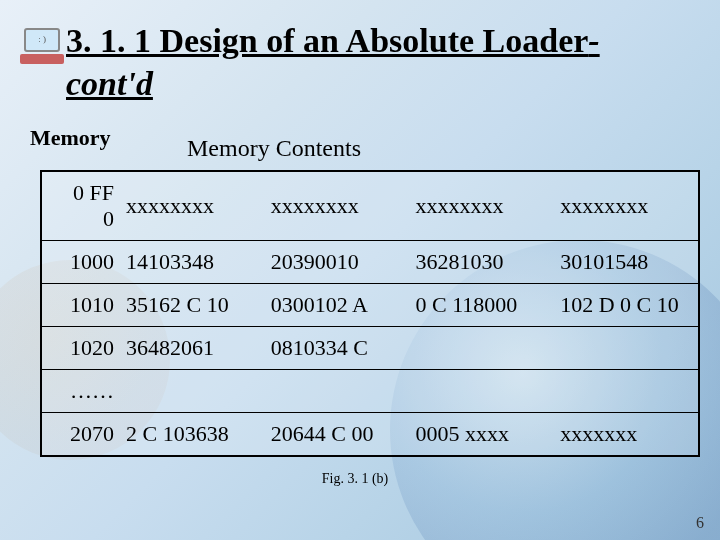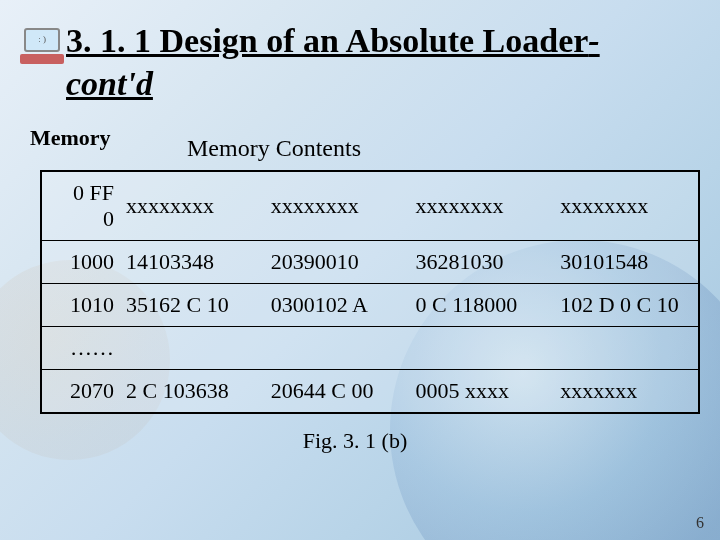--- a/index.html
+++ b/index.html
@@ -118,21 +118,21 @@
     .mem-table td.addr {
       width: 74px;
       padding-left: 28px;
       text-align: right;
     }
     .mem-table td.c {
       width: 146px;
     }
     .figcap {
       text-align: center;
-      font-size: 22px;
+      font-size: 14px;
       margin-top: 14px;
     }
     .pagenum {
       position: absolute;
       right: 16px;
       bottom: 8px;
       font-size: 16px;
       color: #333;
     }
   </style>
@@ -178,20 +178,27 @@
       <td class="c">30101548</td>
     </tr>
     <tr>
       <td class="addr">1010</td>
       <td class="c">35162 C 10</td>
       <td class="c">0300102 A</td>
       <td class="c">0 C 118000</td>
       <td class="c">102 D 0 C 10</td>
     </tr>
     <tr>
+      <td class="addr">1020</td>
+      <td class="c">36482061</td>
+      <td class="c">0810334 C</td>
+      <td class="c"></td>
+      <td class="c"></td>
+    </tr>
+    <tr>
       <td class="addr">……</td>
       <td class="c"></td>
       <td class="c"></td>
       <td class="c"></td>
       <td class="c"></td>
     </tr>
     <tr>
       <td class="addr">2070</td>
       <td class="c">2 C 103638</td>
       <td class="c">20644 C 00</td>

